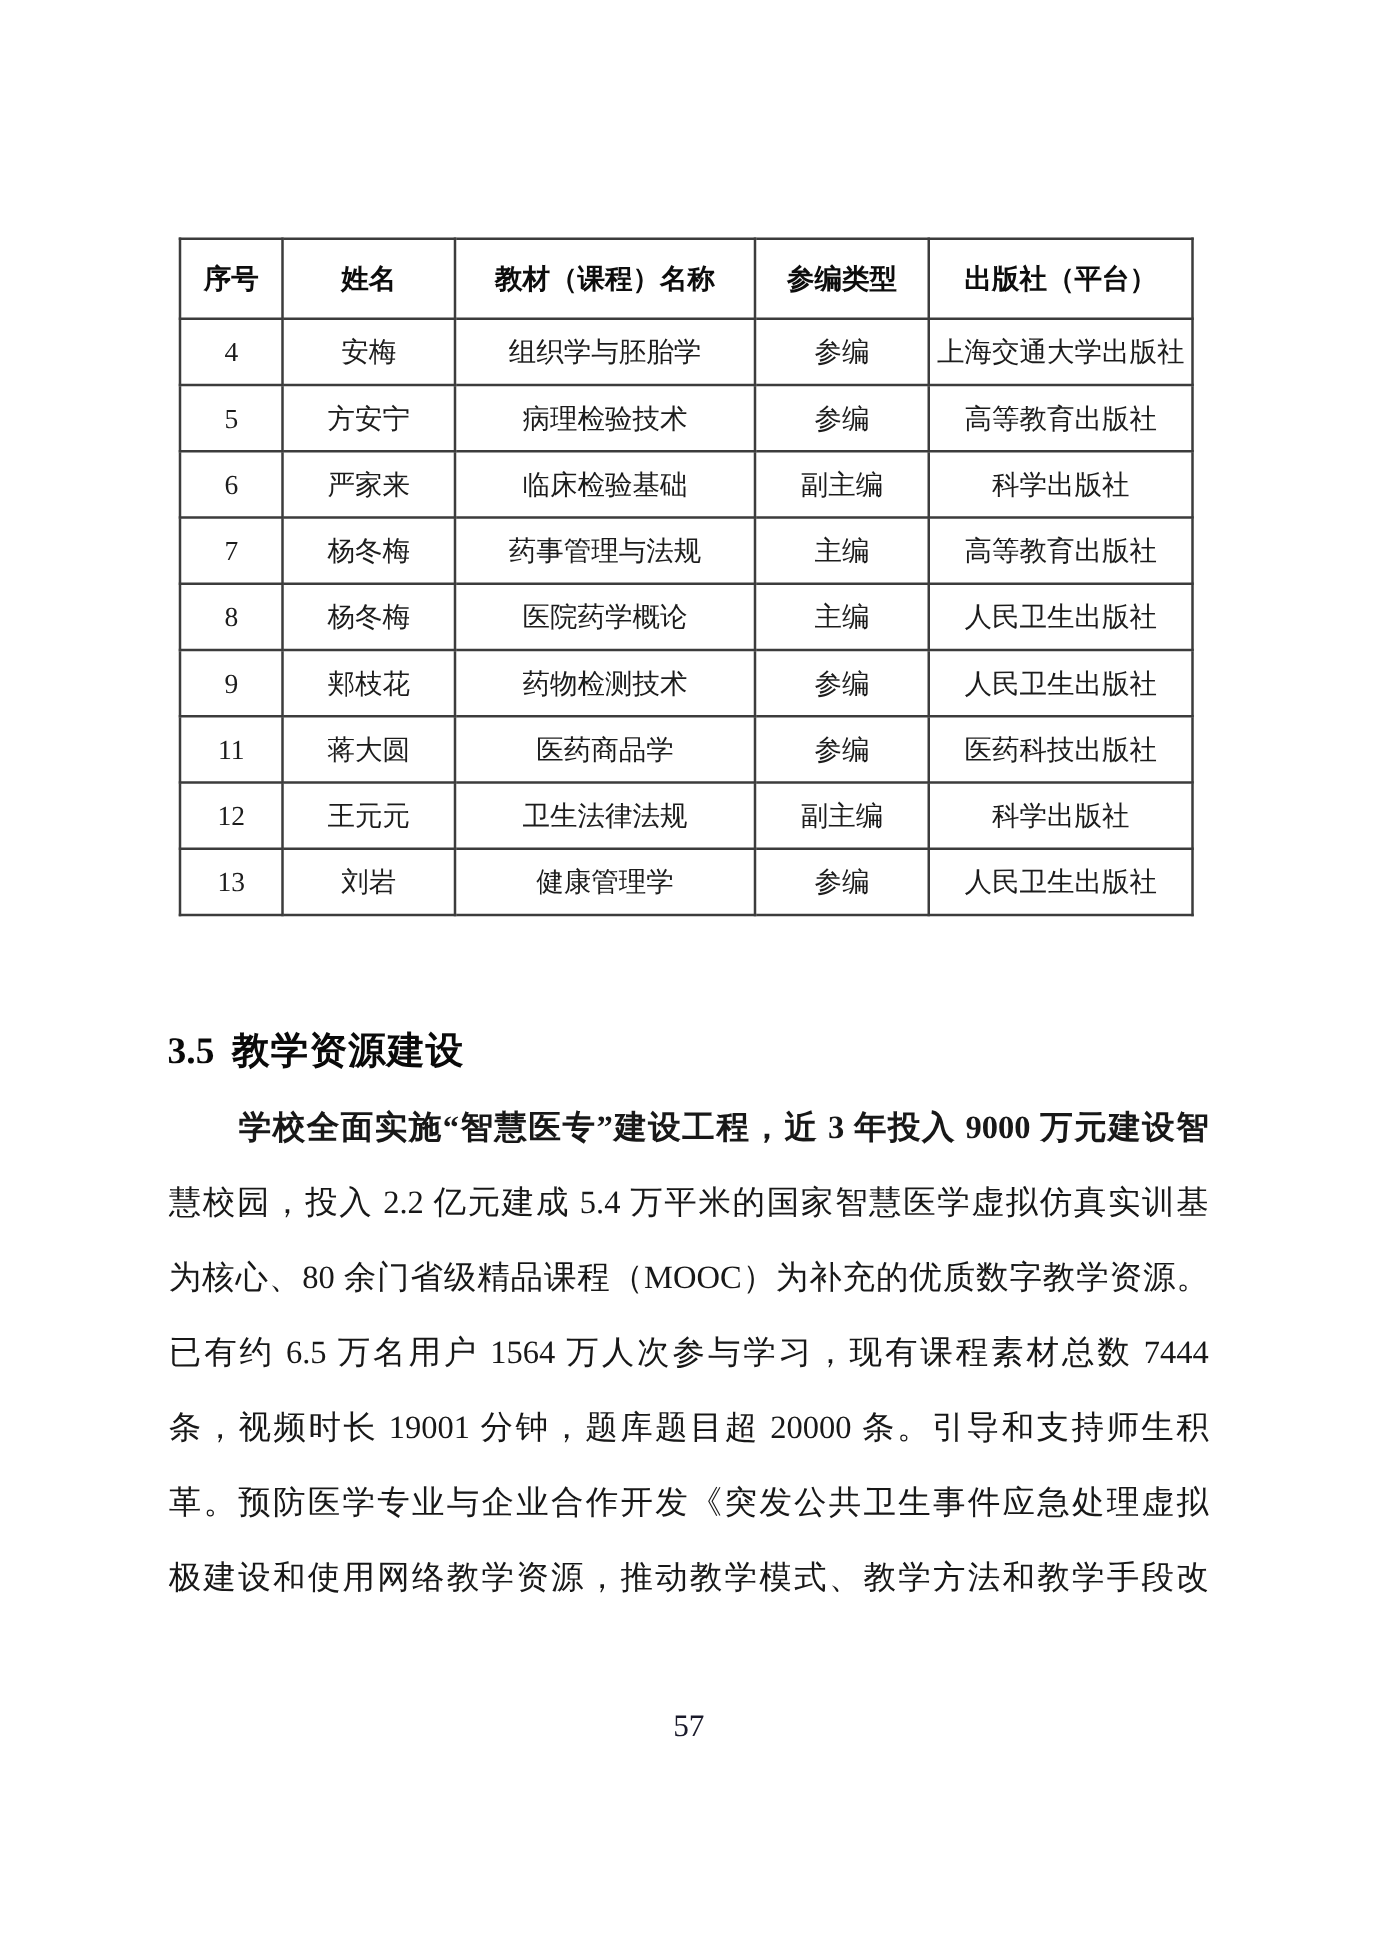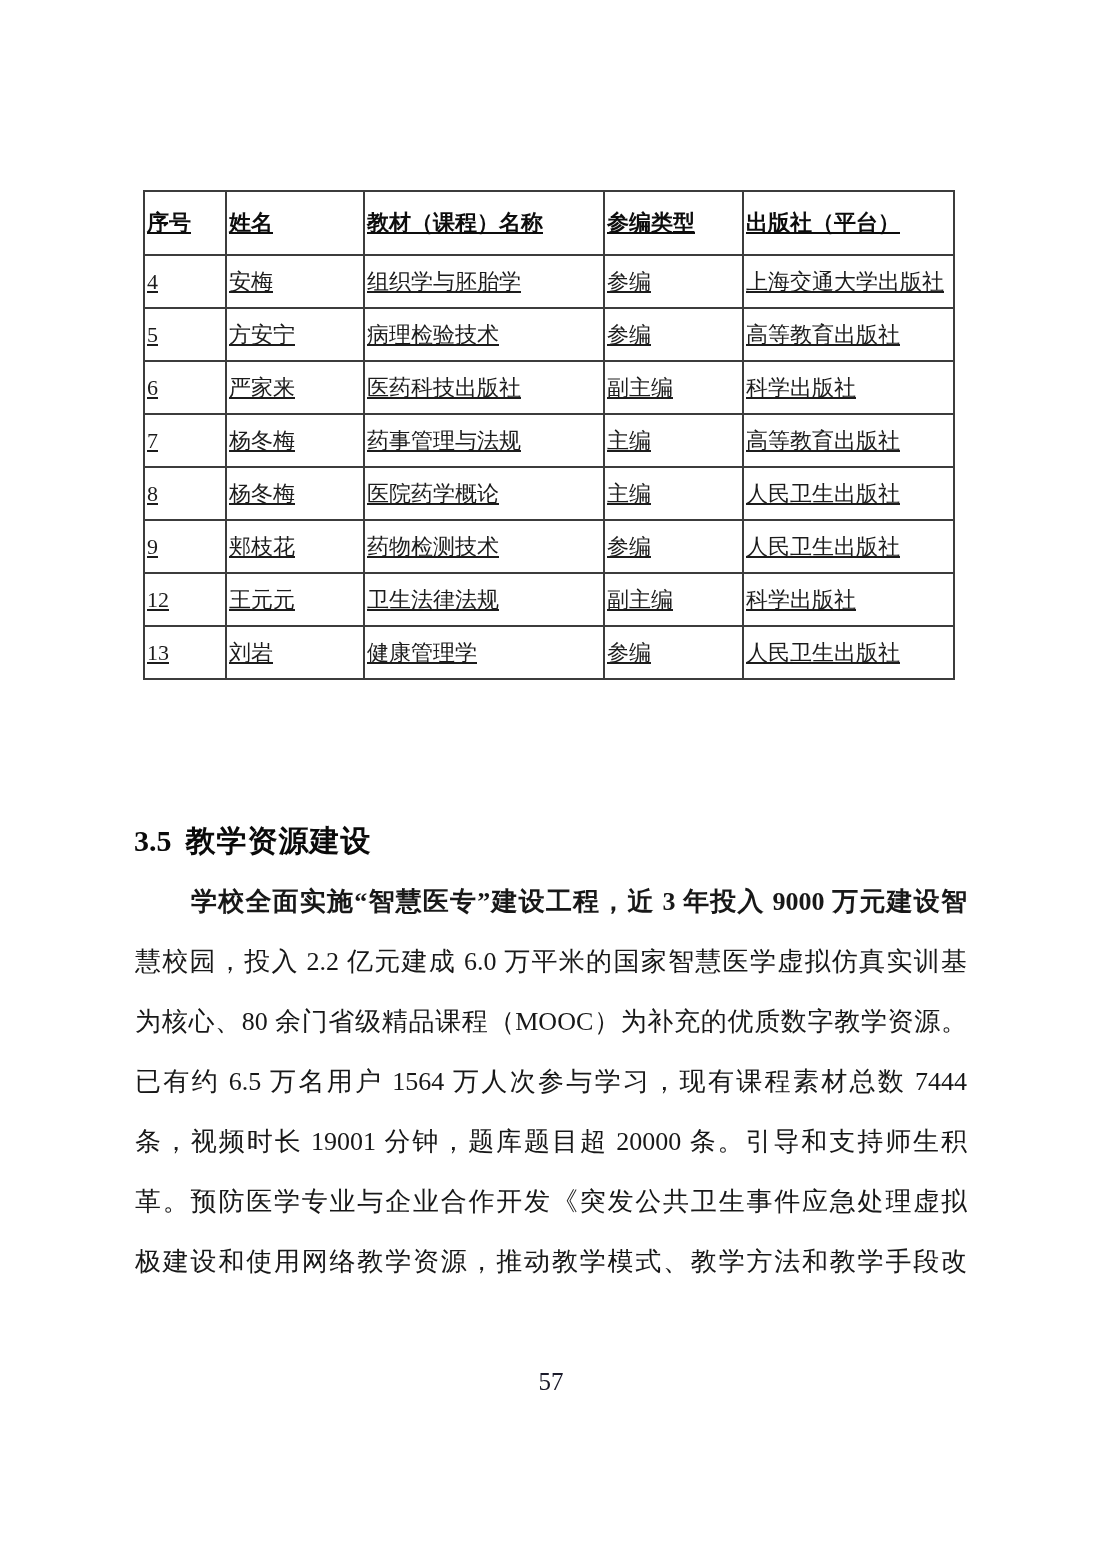--- a/index.html
+++ b/index.html
@@ -18,25 +18,24 @@
     border-collapse:collapse;
     table-layout:fixed;
   }
   .doc-table col.c1 { width:82px; }
   .doc-table col.c2 { width:138px; }
   .doc-table col.c3 { width:240px; }
   .doc-table col.c4 { width:139px; }
   .doc-table col.c5 { width:211px; }
   .doc-table th, .doc-table td {
     border:2px solid #3c3c3c;
-    text-align:left;
+    text-align:center;
     vertical-align:middle;
     padding:0 2px;
     overflow:hidden;
-    text-decoration:underline;
   }
   .doc-table th {
     height:62px;
     font-family:"Liberation Sans", sans-serif;
     font-weight:bold;
     font-size:22px;
     color:#0d0d0d;
   }
   .doc-table td {
     height:51px;
@@ -115,21 +114,21 @@
       <tr>
         <td>5</td>
         <td>方安宁</td>
         <td>病理检验技术</td>
         <td>参编</td>
         <td>高等教育出版社</td>
       </tr>
       <tr>
         <td>6</td>
         <td>严家来</td>
-        <td>医药科技出版社</td>
+        <td>临床检验基础</td>
         <td>副主编</td>
         <td>科学出版社</td>
       </tr>
       <tr>
         <td>7</td>
         <td>杨冬梅</td>
         <td>药事管理与法规</td>
         <td>主编</td>
         <td>高等教育出版社</td>
       </tr>
@@ -141,20 +140,27 @@
         <td>人民卫生出版社</td>
       </tr>
       <tr>
         <td>9</td>
         <td>郏枝花</td>
         <td>药物检测技术</td>
         <td>参编</td>
         <td>人民卫生出版社</td>
       </tr>
       <tr>
+        <td>11</td>
+        <td>蒋大圆</td>
+        <td>医药商品学</td>
+        <td>参编</td>
+        <td>医药科技出版社</td>
+      </tr>
+      <tr>
         <td>12</td>
         <td>王元元</td>
         <td>卫生法律法规</td>
         <td>副主编</td>
         <td>科学出版社</td>
       </tr>
       <tr>
         <td>13</td>
         <td>刘岩</td>
         <td>健康管理学</td>
@@ -163,21 +169,21 @@
       </tr>
     </tbody>
   </table>
 
   <div class="section-heading">
     <span class="num">3.5</span><span>教学资源建设</span>
   </div>
 
   <div class="para">
     <div class="line first">学校全面实施“智慧医专”建设工程，近 3 年投入 9000 万元建设智</div>
-    <div class="line">慧校园，投入 2.2 亿元建成 6.0 万平米的国家智慧医学虚拟仿真实训基</div>
+    <div class="line">慧校园，投入 2.2 亿元建成 5.4 万平米的国家智慧医学虚拟仿真实训基</div>
     <div class="line">为核心、80 余门省级精品课程（MOOC）为补充的优质数字教学资源。</div>
     <div class="line">已有约 6.5 万名用户 1564 万人次参与学习，现有课程素材总数 7444</div>
     <div class="line">条，视频时长 19001 分钟，题库题目超 20000 条。引导和支持师生积</div>
     <div class="line">革。预防医学专业与企业合作开发《突发公共卫生事件应急处理虚拟</div>
     <div class="line">极建设和使用网络教学资源，推动教学模式、教学方法和教学手段改</div>
   </div>
 
   <div class="page-num">57</div>
 
 </div>

